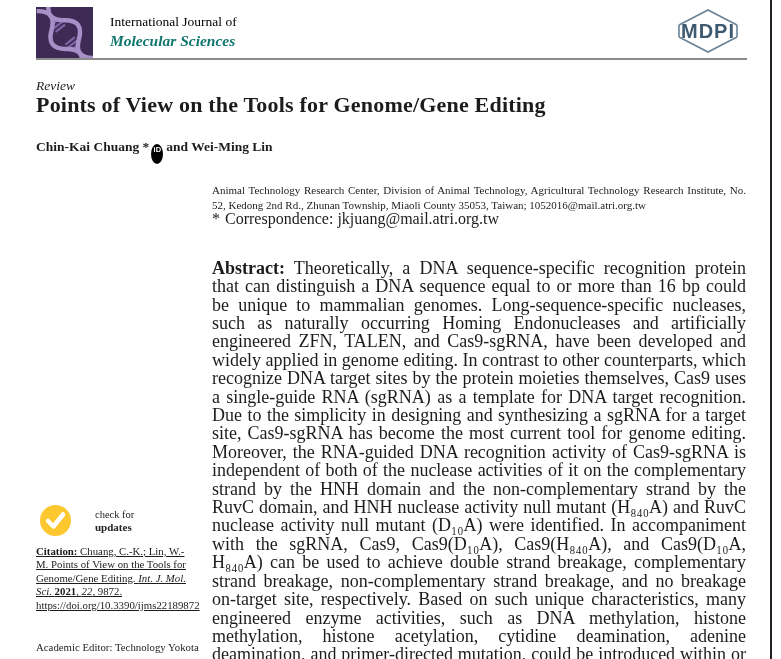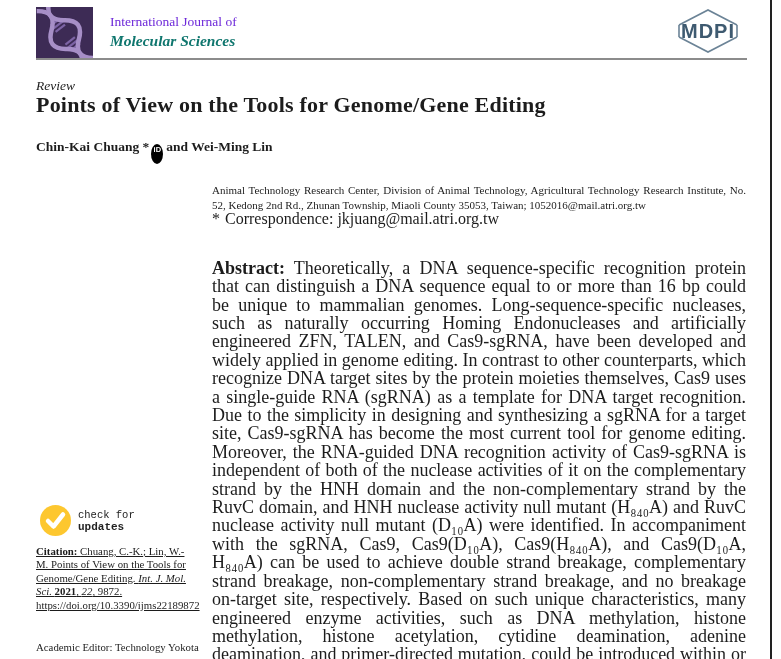--- a/index.html
+++ b/index.html
@@ -7,21 +7,21 @@
   body {
     position:relative;
     font-family:"Liberation Serif","DejaVu Serif",serif;
     color:#1c1c1c;
   }
   .page-right-edge{ position:absolute; left:770px; top:0; width:2px; height:659px; background:#222; }
 
   
   .journal-logo{ position:absolute; left:36px; top:7px; width:57px; height:51px; background:#3d2b55; overflow:hidden; }
   .journal-name{ position:absolute; left:110px; top:14px; line-height:1.15; }
-  .journal-name .jn1{ font-size:13.5px; color:#6d28d9; }
+  .journal-name .jn1{ font-size:13.5px; color:#000000; }
   .journal-name .jn2{ font-size:15.5px; font-weight:bold; font-style:italic; color:#0f766e; margin-top:2px; }
   .mdpi-logo{ position:absolute; left:668px; top:6px; width:80px; height:50px; }
   .header-rule{ position:absolute; left:36px; top:58px; width:711px; height:2px; background:#8c8c8c; }
 
   
   .review-label{ position:absolute; left:36px; top:78px; font-size:13.5px; font-style:italic; }
   .article-title{ position:absolute; left:36px; top:92px; width:700px; font-size:22px; font-weight:bold; letter-spacing:0.2px; }
   .authors-line{ position:absolute; left:36px; top:139px; font-size:13.5px; font-weight:bold; }
   .orcid-badge{
     display:inline-block; width:12px; height:20px; border-radius:50%;
@@ -35,21 +35,21 @@
   .affiliation{ font-size:11px; line-height:14.6px; text-align:justify; }
   .correspondence{ font-size:16px; line-height:14.6px; }
   .corr-marker{ display:inline-block; width:13px; }
   .abstract{ margin-top:32px; font-size:18px; line-height:18.4px; text-align:justify; }
   .keywords{ font-size:12.3px; }
   b.inline-label{ font-weight:bold; }
 
   
   .check-badge{ position:absolute; left:40px; top:505px; display:flex; align-items:center; cursor:pointer; }
   .check-circle{ width:31px; height:31px; border-radius:50%; background:#fdc72f; flex:0 0 auto; }
-  .check-text{ font-family:Liberation Mono, monospace; font-size:10.5px; line-height:12px; color:#222; margin-left:7px; }
+  .check-text{ font-family:Liberation Serif, serif; font-size:10.5px; line-height:12px; color:#222; margin-left:24px; }
   .check-text .ct2{ font-weight:bold; font-size:11px; }
   .citation-block{ position:absolute; left:36px; top:545px; width:155px; font-size:10.8px; line-height:13.4px;text-decoration:underline; }
   .academic-editor{ position:absolute; left:36px; top:641px; font-size:10.8px; white-space:nowrap; }
 </style>
 </head>
 <body>
 
 <div class="journal-logo">
   <svg width="57" height="51" viewBox="0 0 57 51">
     <g transform="rotate(-38 28 26)" fill="none">

